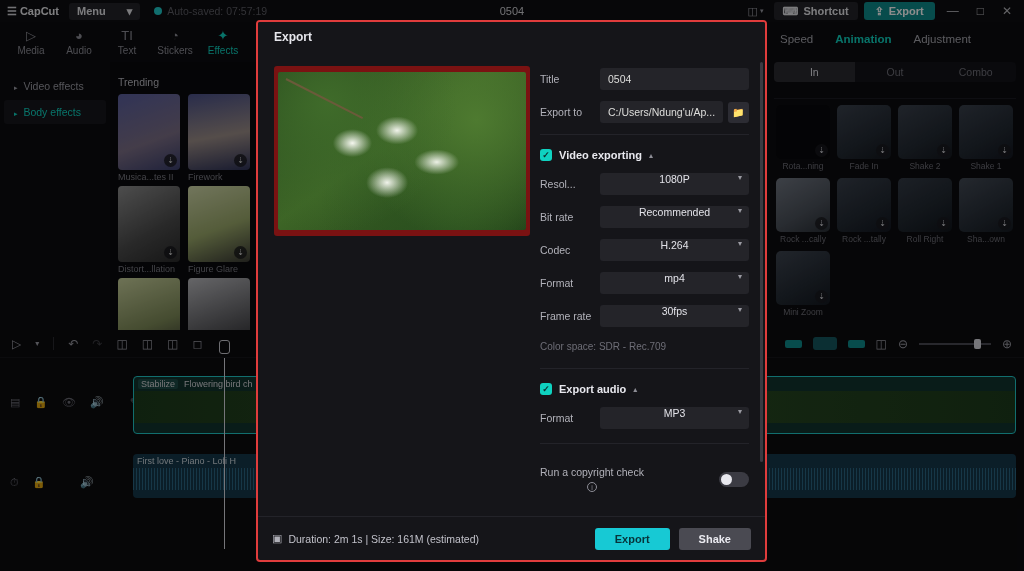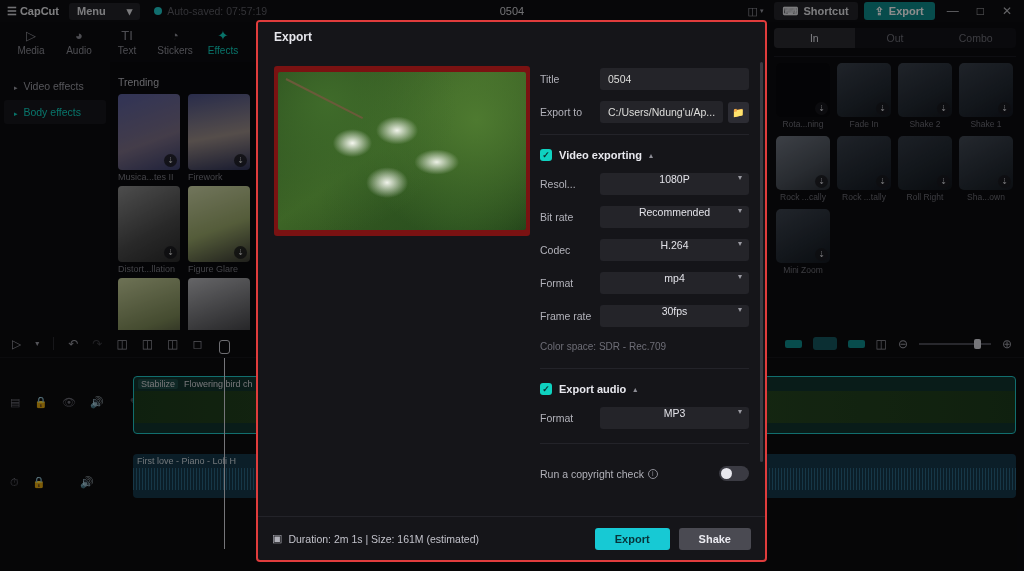--- a/index.html
+++ b/index.html
@@ -57,21 +57,21 @@
   .eg-dl { position: absolute; right: 3px; bottom: 3px; width: 13px; height: 13px; border-radius: 50%; background: rgba(20,20,24,.75); color: #ddd; font-size: 8px; display: flex; align-items: center; justify-content: center; }
   .eg-label { font-size: 9px; color: #7b7b84; margin-top: 2px; white-space: nowrap; overflow: hidden; text-overflow: ellipsis; }
 
   
   .centerarea { position: absolute; top: 62px; left: 258px; right: 266px; bottom: 241px; background: #0a0a0d; }
 
   
   .rightpanel { position: absolute; top: 22px; right: 0; width: 258px; bottom: 241px; background: #0c0c0f; }
   .rp-tabs { display: flex; align-items: center; gap: 22px; height: 34px; padding-left: 14px; font-size: 11.5px; color: #a6a6ae; }
   .rp-tabs .active { color: #0fd2c0; font-weight: bold; }
-  .rp-sub { display: flex; margin: 6px 8px 8px 8px; background: #131318; border-radius: 4px; overflow: hidden; }
+  .rp-sub { display: flex; margin: 6px 8px 16px 8px; background: #131318; border-radius: 4px; overflow: hidden; }
   .rp-sub div { flex: 1; text-align: center; font-size: 10.5px; color: #6f6f78; padding: 4px 0; }
   .rp-sub div.active { background: #2a2a31; color: #e4e4ea; }
   .rp-divider { height: 1px; background: #1b1b21; margin: 8px 8px 6px 8px; }
   .anim-grid { display: flex; flex-wrap: wrap; gap: 7px; padding: 0 10px; }
   .anim-cell { width: 54px; }
   .anim-thumb { width: 54px; height: 54px; border-radius: 5px; position: relative; overflow: hidden; }
   .anim-dl { position: absolute; right: 2px; bottom: 2px; width: 13px; height: 13px; border-radius: 50%; background: rgba(25,25,30,.8); color: #dcdce2; font-size: 8px; display: flex; align-items: center; justify-content: center; }
   .anim-label { font-size: 8.5px; color: #6e6e77; margin-top: 2px; text-align: center; white-space: nowrap; overflow: hidden; text-overflow: ellipsis; }
 
   
@@ -144,21 +144,21 @@
   .folder-btn { width: 21px; height: 21px; margin-left: 5px; background: #2c2c33; border-radius: 3px; display: flex; align-items: center; justify-content: center; font-size: 10px; color: #d2d2d8; }
   .sect-head { display: flex; align-items: center; gap: 7px; margin: 14px 0 12px 0; }
   .cbox { width: 12px; height: 12px; border-radius: 3px; background: #0fd2c0; color: #0d2c2c; font-size: 9px; display: flex; align-items: center; justify-content: center; font-weight: bold; }
   .sect-title { font-size: 11px; font-weight: bold; color: #e8e8ee; }
   .sect-caret { font-size: 8px; color: #8e8e96; }
   .colorspace { font-size: 10px; color: #6e6e77; margin: 14px 0 0 0; }
   .hr { height: 1px; background: #232329; margin: 16px 0 0 0; }
   .toggle { width: 30px; height: 15px; border-radius: 8px; background: #3b3b43; position: relative; }
   .toggle .knob { position: absolute; left: 2px; top: 2px; width: 11px; height: 11px; border-radius: 50%; background: #e8e8ee; }
   .copyrow { display: flex; align-items: center; margin-top: 22px; }
-  .copylabel { font-size: 10.5px; color: #b2b2ba; display: flex; align-items: center; gap: 4px; }
+  .copylabel { font-size: 10.5px; color: #b2b2ba; display: flex; align-items: center; gap: 4px; flex-direction: column; }
   .info-i { width: 10px; height: 10px; border-radius: 50%; border: 1px solid #8d8d96; font-size: 7px; display: flex; align-items: center; justify-content: center; color: #8d8d96; }
   .dlg-scroll { position: absolute; right: 4px; top: 10px; width: 3px; height: 400px; border-radius: 2px; background: #3a3a42; }
   .dlg-footer {
     height: 44px; border-top: 1px solid #232329; display: flex; align-items: center;
     padding: 0 14px; gap: 8px;
   }
   .dur { font-size: 10.5px; color: #c2c2ca; display: flex; align-items: center; gap: 6px; }
   .film-icon { font-size: 11px; color: #b0b0b8; }
   .foot-right { margin-left: auto; display: flex; gap: 9px; }
   .btn-export { background: #17c9d4; color: #07343a; font-weight: bold; font-size: 11px; border-radius: 3px; padding: 5px 20px; }
@@ -273,20 +273,25 @@
       </div>
       <div class="eg-cell">
         <div class="eg-thumb" style="background:linear-gradient(160deg,#b9b9bd,#5e5e62 60%,#232326)"></div>
       </div>
     </div>
   </div>
 
   <div class="centerarea"></div>
 
   <div class="rightpanel">
+    <div class="rp-tabs">
+      <span>Speed</span>
+      <span class="active">Animation</span>
+      <span>Adjustment</span>
+    </div>
     <div class="rp-sub">
       <div class="active">In</div>
       <div>Out</div>
       <div>Combo</div>
     </div>
     <div class="rp-divider"></div>
     <div class="anim-grid">
       <div class="anim-cell">
         <div class="anim-thumb" style="background:#09090b">
           <div class="anim-dl">⇣</div>

